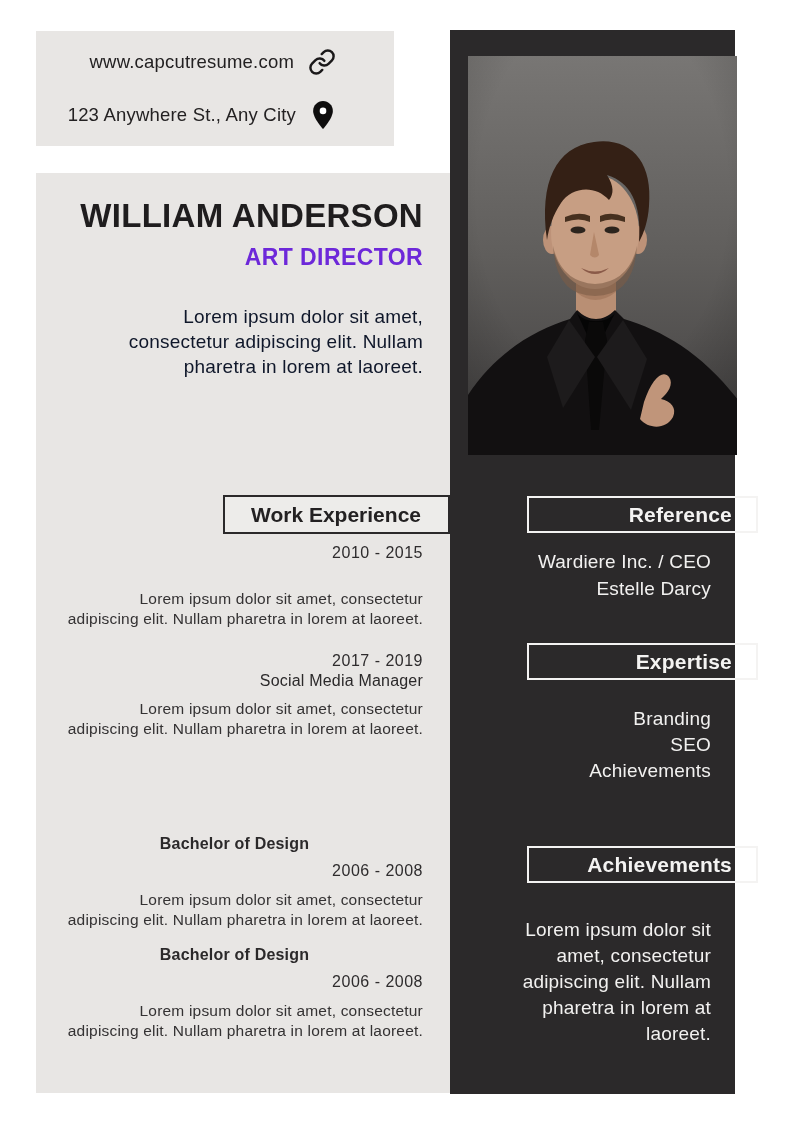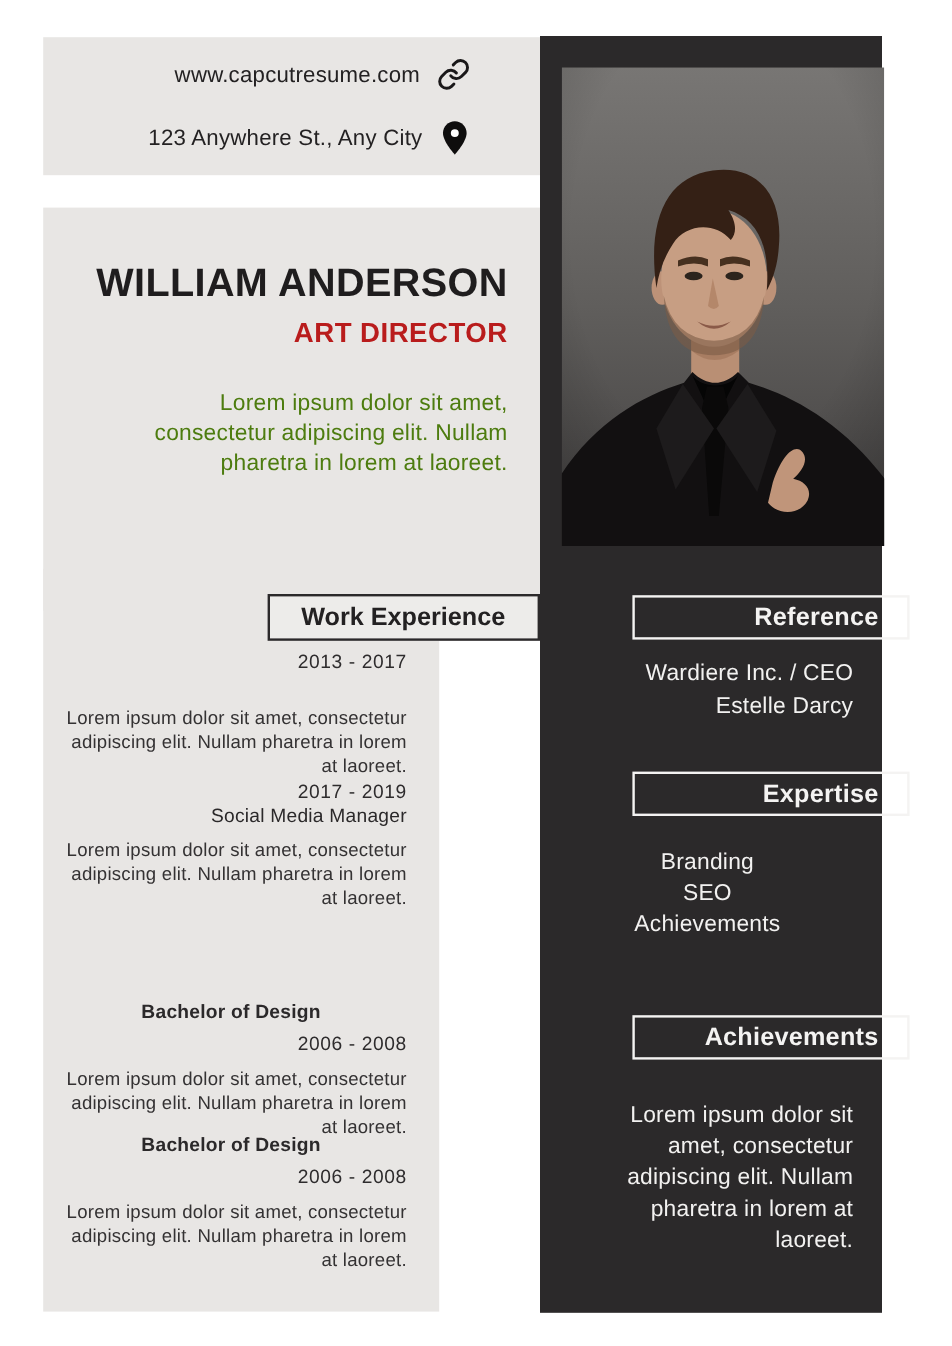--- a/index.html
+++ b/index.html
@@ -5,42 +5,42 @@
   * { margin:0; padding:0; box-sizing:border-box; }
   html,body { background:#ffffff; }
   .page {
     position:relative; width:793px; height:1122px; background:#ffffff;
     font-family:"Liberation Sans", sans-serif; color:#232122; overflow:hidden;
   }
   .panel { position:absolute; background:#e8e6e4; }
 
   
   .contact-card {
-    left:36px; top:31px; width:414px; height:115px;
+    left:36px; top:31px; width:358px; height:115px;
     display:flex; flex-direction:column; justify-content:center;
     align-items:flex-end; gap:24px; padding-right:58px;
   }
   .contact-row { display:flex; align-items:center; justify-content:flex-end; gap:14px; }
   .contact-row .txt { font-size:18.5px; letter-spacing:.2px; color:#232122; }
   .contact-row svg { flex:0 0 auto; display:block; }
 
   
   .profile-card {
     left:36px; top:173px; width:414px; height:336px;
-    text-align:right; padding:44px 27px 0 20px;
+    text-align:right; padding:24px 27px 0 20px;
   }
   .profile-name  { font-size:33px; font-weight:700; letter-spacing:.3px; color:#1f1d1e; }
-  .profile-title { font-size:23px; font-weight:600; letter-spacing:.4px; margin-top:9px; color:#b91c1c; }
+  .profile-title { font-size:23px; font-weight:600; letter-spacing:.4px; margin-top:9px; color:#6d28d9; }
   .profile-summary {
     margin-top:33px; font-size:19px; line-height:25px; letter-spacing:.2px;
-    color:#4d7c0f; white-space:pre-line;
-  }
-
-  
-  .main-panel { left:36px; top:474px; width:330px; height:619px; }
+    color:#0f172a; white-space:pre-line;
+  }
+
+  
+  .main-panel { left:36px; top:474px; width:414px; height:619px; }
   .abs { position:absolute; }
   .lp { left:10px; right:27px; text-align:right; }
   .heading-box-left {
     left:187px; width:227px; height:39px;
     background:#edecea; border:2px solid #2b292a;
     display:flex; align-items:center; justify-content:flex-end;
     padding-right:27px; font-size:21px; font-weight:600; color:#232122;
   }
   .entry-period { font-size:16px; font-weight:400; letter-spacing:.5px; color:#2e2c2d; }
   .entry-role   { font-size:16px; font-weight:500; letter-spacing:.2px; color:#2b292a; }
@@ -52,21 +52,21 @@
   .photo-frame { position:absolute; left:18px; top:26px; width:269px; height:399px; overflow:hidden; }
   .photo-frame svg { display:block; }
   .heading-box-right {
     position:absolute; left:77px; width:231px; height:37px;
     border:2px solid #f4f3f2; color:#f4f3f2;
     display:flex; align-items:center; justify-content:flex-end;
     padding-right:24px; font-size:21px; font-weight:600; letter-spacing:.2px;
   }
   .dk-text { position:absolute; left:18px; right:24px; text-align:right; color:#f2f1f0; }
   .dk-line { font-size:19px; line-height:27px; letter-spacing:.2px; }
-  .dk-list-item { font-size:19px; line-height:26px; letter-spacing:.2px;text-align:center; }
+  .dk-list-item { font-size:19px; line-height:26px; letter-spacing:.2px; }
   .dk-para { font-size:19px; line-height:26px; letter-spacing:.2px; white-space:pre-line; }
 </style>
 </head>
 <body>
 
 <div class="page">
 
   <div class="panel contact-card">
     <div class="contact-row">
       <span class="txt">www.capcutresume.com</span>
@@ -91,21 +91,21 @@
 consectetur adipiscing elit. Nullam
 pharetra in lorem at laoreet.</div>
   </div>
 
   <div class="panel main-panel">
 
     <div class="abs heading-box-left" style="top:21px;">
       <span>Work Experience</span>
     </div>
 
-    <div class="abs lp entry-period" style="top:70px;">2013 - 2017</div>
+    <div class="abs lp entry-period" style="top:70px;">2010 - 2015</div>
     <div class="abs lp entry-desc" style="top:115px;">Lorem ipsum dolor sit amet, consectetur
 adipiscing elit. Nullam pharetra in lorem at laoreet.</div>
 
     <div class="abs lp entry-period" style="top:178px;">2017 - 2019</div>
     <div class="abs lp entry-role" style="top:198px;">Social Media Manager</div>
     <div class="abs lp entry-desc" style="top:225px;">Lorem ipsum dolor sit amet, consectetur
 adipiscing elit. Nullam pharetra in lorem at laoreet.</div>
 
 
     <div class="abs lp entry-degree" style="top:361px;">Bachelor of Design</div>

